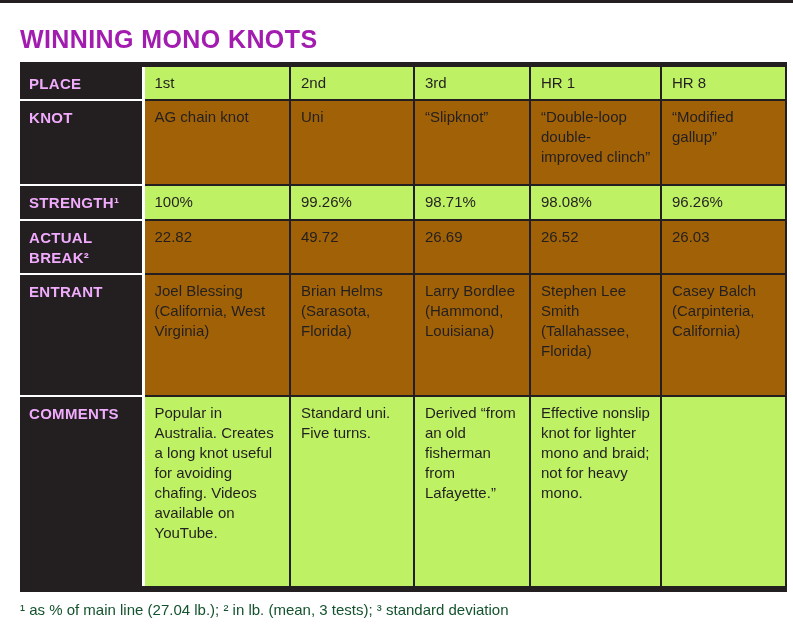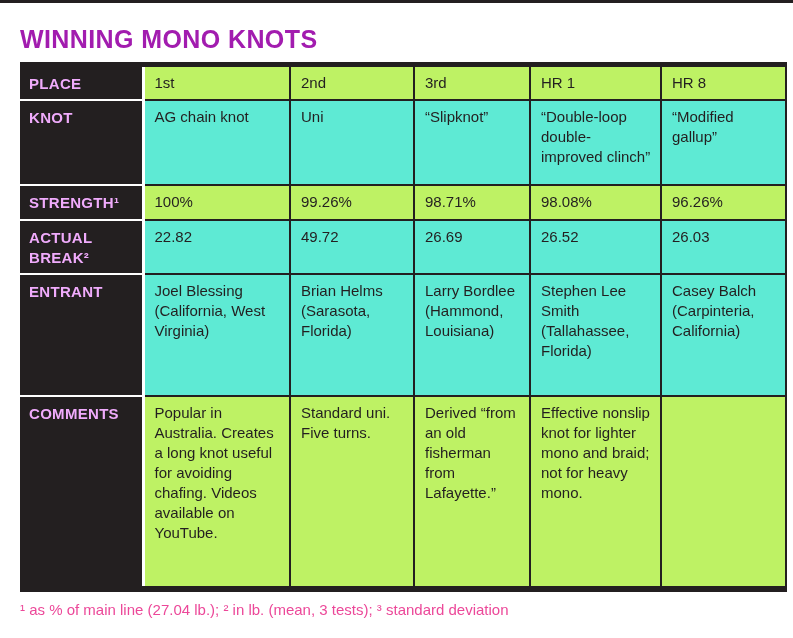--- a/index.html
+++ b/index.html
@@ -61,33 +61,33 @@
   td.cell {
     vertical-align: top;
     padding: 6px 8px 5px 10px;
     font-size: 15px;
     line-height: 1.33;
     border-left: 2px solid #231f20;
     border-bottom: 2px solid #231f20;
     overflow: hidden;
   }
   tr.shade-gray td.cell { background: #bef264; }
-  tr.shade-white td.cell { background: #5eead4; }
+  tr.shade-white td.cell { background: #a16207; }
   tr.r-place   { height: 33px; }
   tr.r-knot    { height: 85px; }
   tr.r-strength{ height: 29px; }
   tr.r-break   { height: 52px; }
   tr.r-sd      { height: 29px; }
   tr.r-entrant { height: 122px; }
   tr.r-comments{ height: 193px; }
   .footnote {
     margin: 9px 0 0 0;
     font-size: 15px;
     line-height: 1.2;
-    color: #ec4899;
+    color: #14532d;
   }
 </style>
 </head>
 <body>
 
 <div class="page">
   <div class="top-rule"></div>
   <div class="content">
     <h1 class="title">WINNING MONO KNOTS</h1>
 

